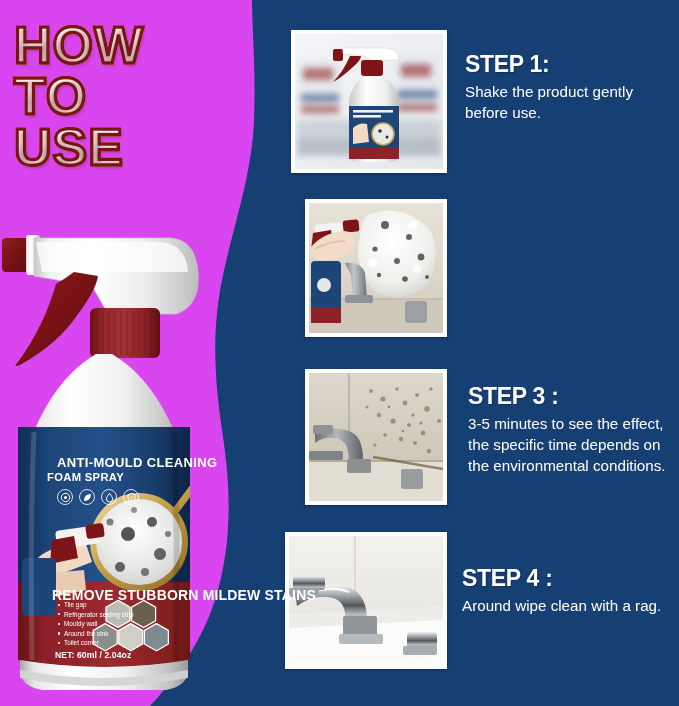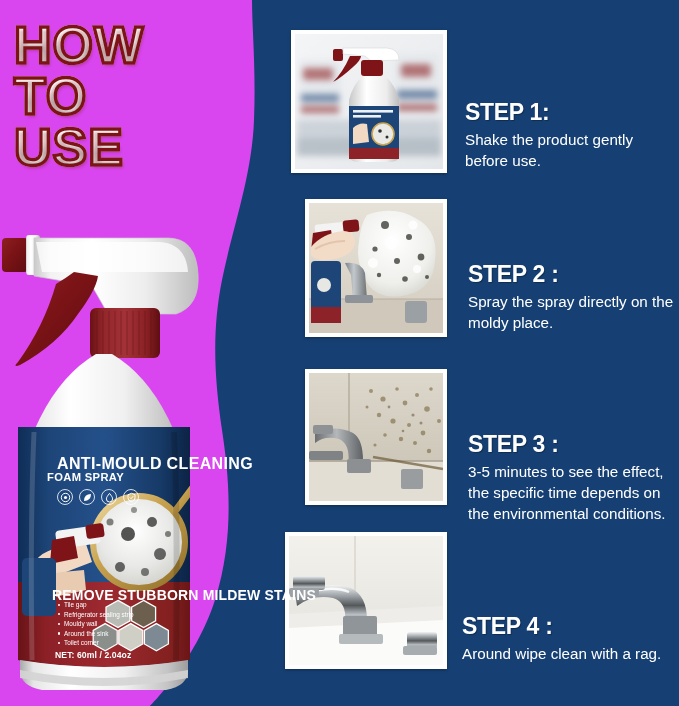--- a/index.html
+++ b/index.html
@@ -55,21 +55,21 @@
     z-index: 6;
   }
   #bottle svg { display: block; }
 
   .lbl-text {
     position: absolute;
     z-index: 8;
     color: #ffffff;
     font-family: "Liberation Sans", sans-serif;
   }
-  #label-title1 { left: 57px; top: 455px; font-size: 16px; font-weight: 700; letter-spacing: 0.35px; }
+  #label-title1 { left: 57px; top: 455px; font-size: 13px; font-weight: 700; letter-spacing: 0.35px; }
   #label-title2 { left: 47px; top: 471px; font-size: 11.2px; font-weight: 700; letter-spacing: 0.35px; }
   #label-claim  { left: 52px; top: 587px; font-size: 14px; font-weight: 700; letter-spacing: 0.18px; }
   #label-net    { left: 55px; top: 650px; font-size: 8.6px; font-weight: 700; letter-spacing: 0.1px; }
   #label-bullets {
     position: absolute; left: 58px; top: 600px; z-index: 8;
     color: #ffffff; font-size: 6.4px; line-height: 9.6px;
     font-family: "Liberation Sans", sans-serif; list-style: none;
   }
   #label-bullets li { position: relative; padding-left: 6px; white-space: nowrap; }
   #label-bullets li::before {
@@ -98,21 +98,20 @@
 
   .step-text { position: absolute; z-index: 4; color: #ffffff; }
   .step-head {
     font-family: "Liberation Sans", sans-serif;
     font-weight: 700;
     font-size: 23px;
     letter-spacing: -0.3px;
     line-height: 1.05em;
     text-shadow: 1px 1px 1px rgba(0,0,0,0.30);
     white-space: nowrap;
-    margin-top: 48px;
   }
   .step-body {
     font-family: "Liberation Sans", sans-serif;
     font-size: 15.2px;
     line-height: 21px;
     margin-top: 5px;
     font-weight: 400;
   }
   .blurwrap { filter: blur(3px); }
 </style>
@@ -415,24 +414,20 @@
           <circle cx="15" cy="82" r="7" fill="#e7e7e3"></circle>
           <rect x="6" y="20" width="36" height="14" rx="3" fill="#f3f3f3" transform="rotate(-6 24 27)"></rect>
           <rect x="34" y="17" width="16" height="12" rx="3" fill="#7e1418" transform="rotate(-6 42 23)"></rect>
           <path d="M4,30 L22,27 L25,44 L2,48 Z" fill="#7e1418"></path>
           <path d="M2,44 Q14,30 34,28 Q46,28 46,40 Q44,52 26,56 Q8,60 2,52 Z" fill="#f3dcc7"></path>
           <path d="M6,46 Q20,38 36,38" stroke="#e2c5ab" stroke-width="2" fill="none"></path>
         </g>
       </svg>
     </div>
   </div>
-  <div class="step-text" style="left:468px; top:214px; width:206px;">
-    <div class="step-head">STEP 2 :</div>
-    <div class="step-body">Spray the spray directly on the moldy place.</div>
-  </div>
 
   <div class="step-photo" style="left:305px; top:369px; width:142px; height:136px;">
     <div class="scene">
       <svg width="134" height="128" viewBox="0 0 134 128" xmlns="http://www.w3.org/2000/svg">
         <defs>
           <linearGradient id="s3w" x1="0" y1="0" x2="0" y2="1">
             <stop offset="0%" stop-color="#ddd8cc"></stop>
               <stop offset="100%" stop-color="#c6c0b1"></stop>
           </linearGradient>
           <linearGradient id="s3steel" x1="0" y1="0" x2="1" y2="0">

